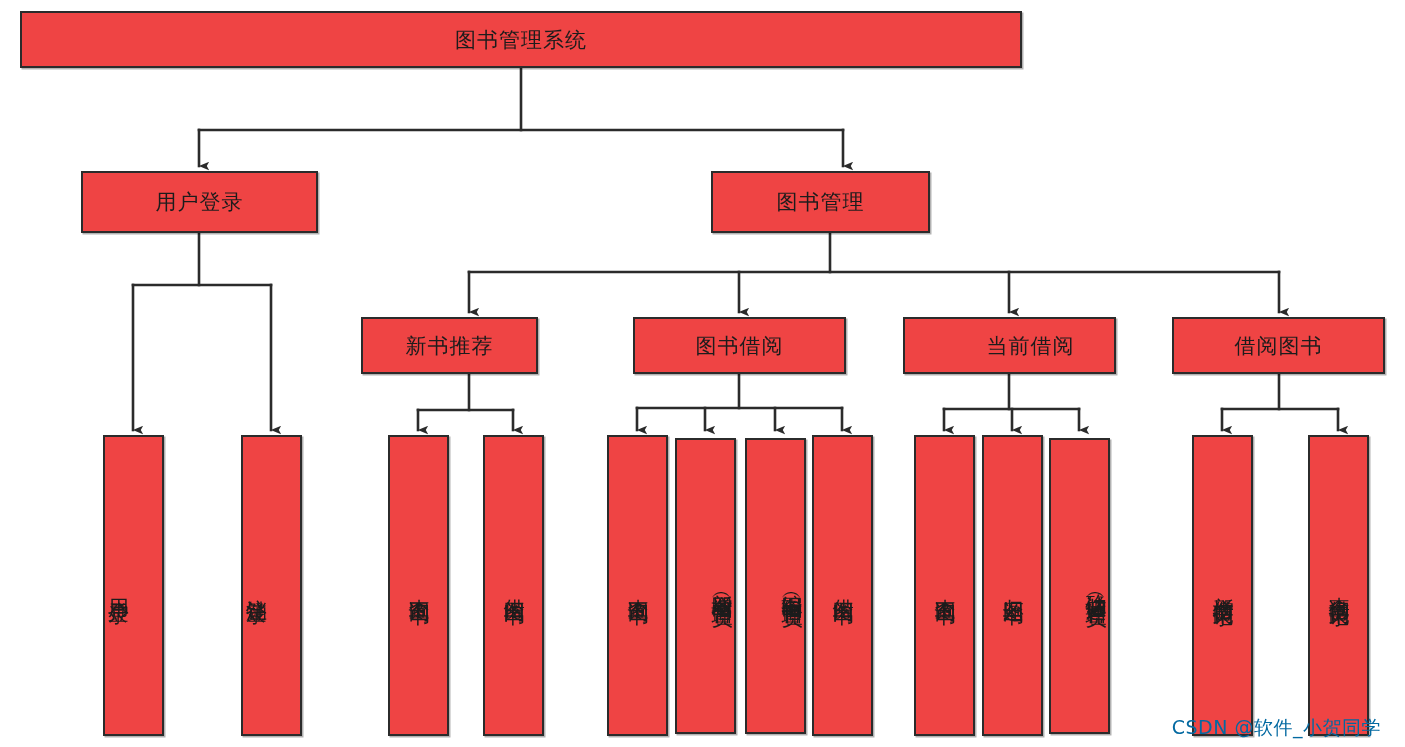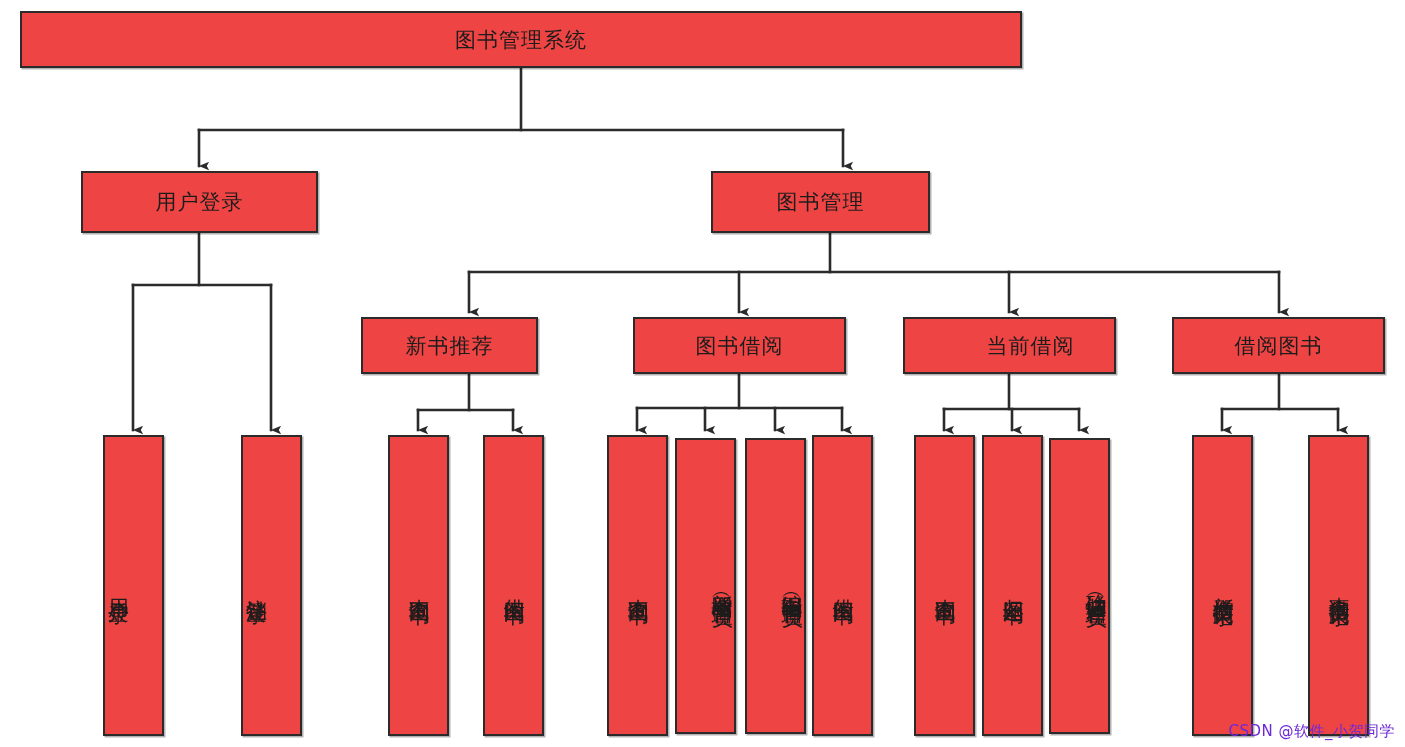--- a/index.html
+++ b/index.html
@@ -53,24 +53,24 @@
     white-space: nowrap;
   }
   .node.v.align-end {
     align-items: flex-end;
   }
   .node.v.align-start {
     align-items: flex-start;
   }
   .watermark {
     position: absolute;
-    right: 10px;
+    right: 24px;
     bottom: 6px;
-    font-size: 15px;
-    color: #6d28d9;
+    font-size: 19px;
+    color: #0369a1;
     letter-spacing: 0.5px;
     white-space: nowrap;
     pointer-events: none;
   }
 </style>
 </head>
 <body>
 
 <div id="canvas">
 

